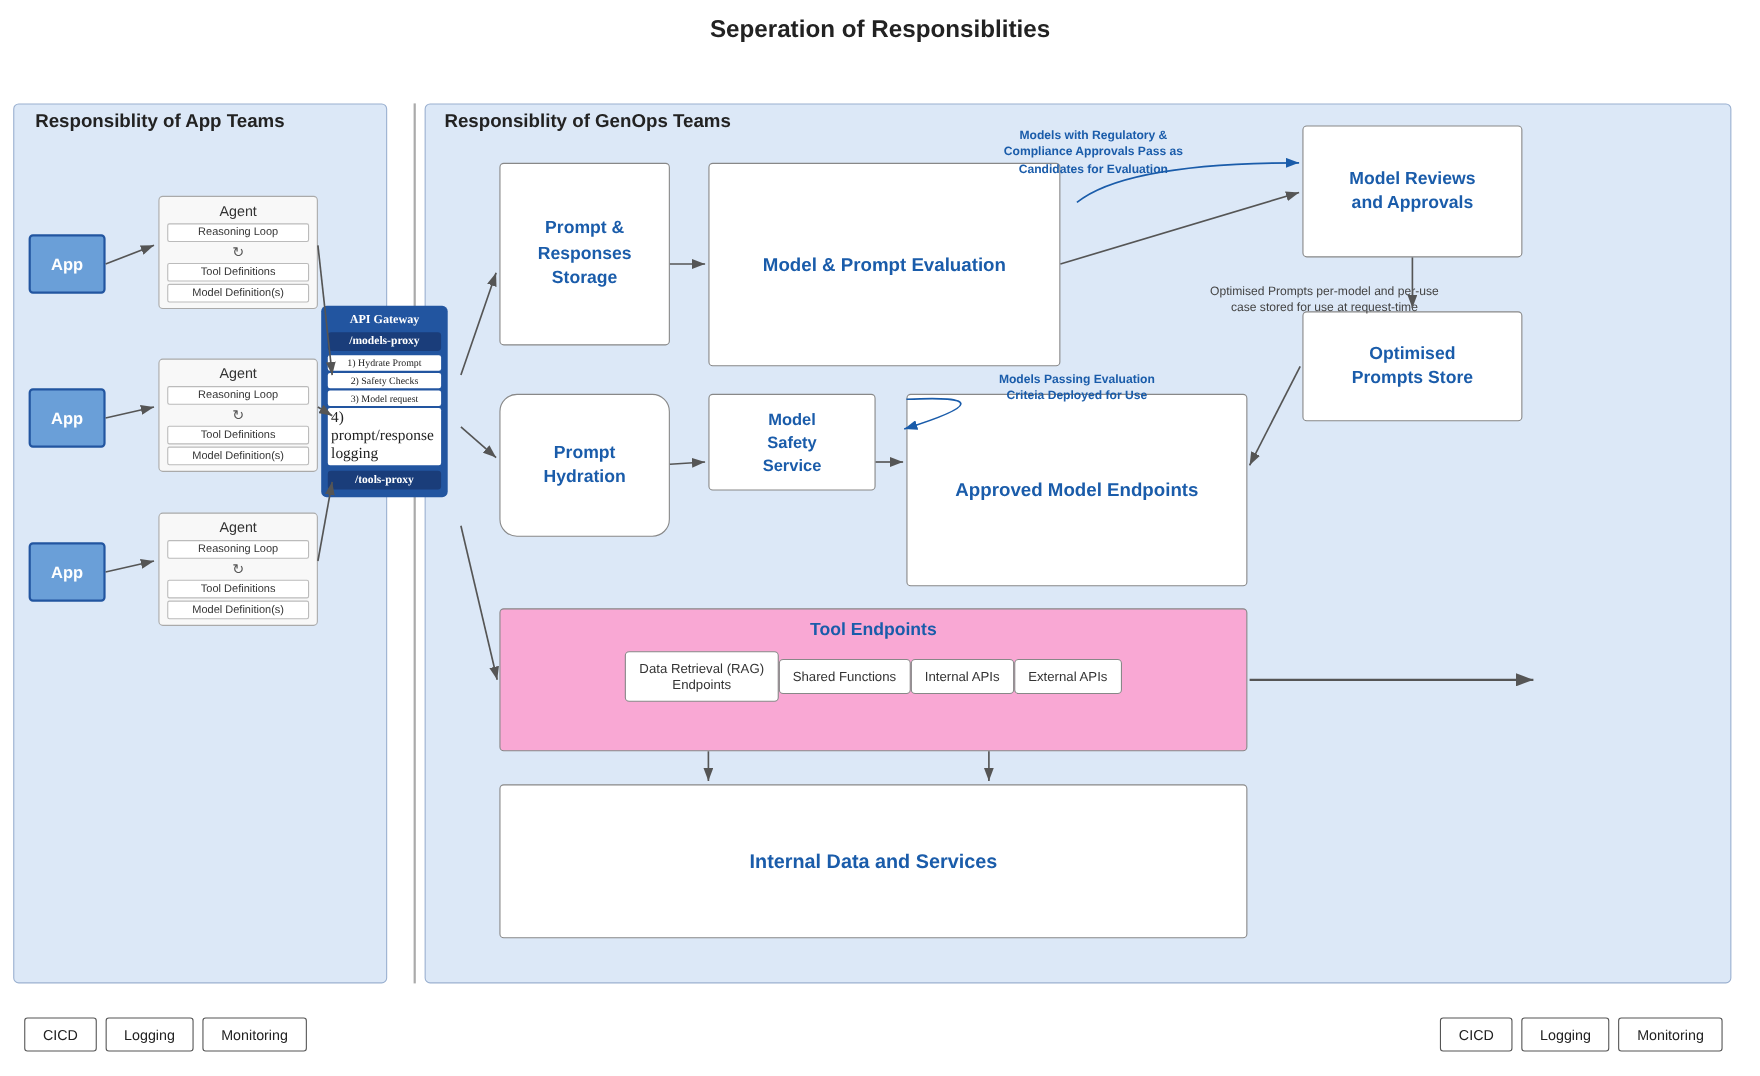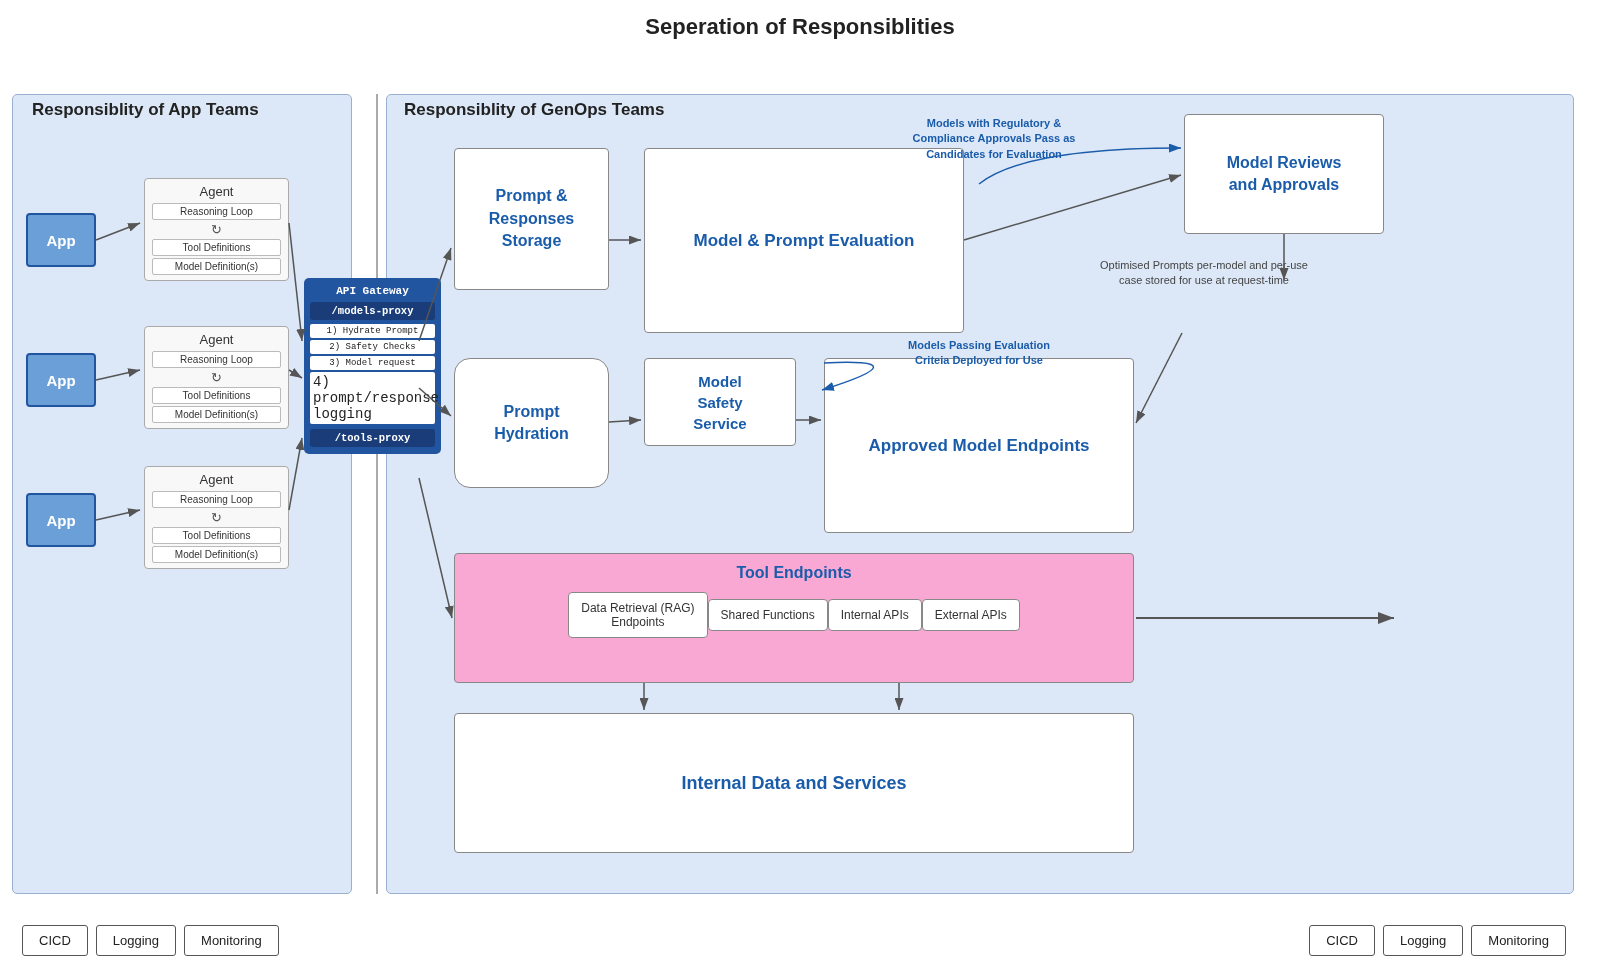--- a/index.html
+++ b/index.html
@@ -54,31 +54,31 @@
     </div>
 
     <div style="position:absolute;left:140px;top:418px;width:145px;background:#f8f8f8;border:1.5px solid #aaa;border-radius:4px;padding:5px 7px;font-family:Arial,sans-serif;">
       <div style="text-align:center;font-size:13px;color:#333;margin-bottom:4px;">Agent</div>
       <div style="background:#fff;border:1px solid #bbb;border-radius:2px;padding:2px 4px;margin-bottom:2px;font-size:10px;color:#333;text-align:center;">Reasoning Loop</div>
       <div style="text-align:center;font-size:13px;color:#555;margin:2px 0;">↻</div>
       <div style="background:#fff;border:1px solid #bbb;border-radius:2px;padding:2px 4px;margin-bottom:2px;font-size:10px;color:#333;text-align:center;">Tool Definitions</div>
       <div style="background:#fff;border:1px solid #bbb;border-radius:2px;padding:2px 4px;font-size:10px;color:#333;text-align:center;">Model Definition(s)</div>
     </div>
 
-    <div style="position:absolute;left:300px;top:230px;width:137px;background:#2255a0;color:#fff;border-radius:5px;padding:7px 6px;font-family:Liberation Mono, monospace;">
+    <div style="position:absolute;left:288px;top:230px;width:115px;background:#2255a0;color:#fff;border-radius:5px;padding:7px 6px;font-family:Liberation Serif, serif;">
       <div style="font-size:11px;font-weight:bold;text-align:center;margin-bottom:5px;color:#fff;">API Gateway</div>
       <div style="background:#1a3d7a;border-radius:3px;padding:3px 4px;margin-bottom:4px;font-size:10.5px;font-weight:bold;color:#fff;text-align:center;">/models-proxy</div>
       <div style="background:#fff;color:#222;border-radius:2px;padding:2px 3px;margin-bottom:2px;font-size:9px;text-align:center;">1) Hydrate Prompt</div>
       <div style="background:#fff;color:#222;border-radius:2px;padding:2px 3px;margin-bottom:2px;font-size:9px;text-align:center;">2) Safety Checks</div>
       <div style="background:#fff;color:#222;border-radius:2px;padding:2px 3px;margin-bottom:2px;font-size:9px;text-align:center;">3) Model request</div>
       <div style="background:#ffffff;color:#222;border-radius:2px;padding:2px 3px;margin-bottom:5px;font-size:14px;text-align:left;">4) prompt/response logging</div>
       <div style="background:#1a3d7a;border-radius:3px;padding:3px 4px;font-size:10.5px;font-weight:bold;color:#fff;text-align:center;">/tools-proxy</div>
     </div>
 
-    <div style="position:absolute;left:450px;top:100px;width:155px;height:142px;background:#fff;border:1.5px solid #888;border-radius:4px;display:flex;align-items:center;justify-content:center;text-align:center;padding:8px;font-family:Arial,sans-serif;">
+    <div style="position:absolute;left:450px;top:100px;width:155px;height:166px;background:#fff;border:1.5px solid #888;border-radius:4px;display:flex;align-items:center;justify-content:center;text-align:center;padding:8px;font-family:Arial,sans-serif;">
       <span style="color:#1a5caa;font-weight:bold;font-size:16px;white-space:pre-line;line-height:1.4;">Prompt &amp;
 Responses
 Storage</span>
     </div>
 
     <div style="position:absolute;left:640px;top:100px;width:320px;height:185px;background:#fff;border:1.5px solid #888;border-radius:4px;display:flex;align-items:center;justify-content:center;text-align:center;padding:8px;font-family:Arial,sans-serif;">
       <span style="color:#1a5caa;font-weight:bold;font-size:17px;line-height:1.4;">Model &amp; Prompt Evaluation</span>
     </div>
 
     <div style="position:absolute;left:450px;top:310px;width:155px;height:130px;background:#fff;border:1.5px solid #888;border-radius:16px;display:flex;align-items:center;justify-content:center;text-align:center;padding:8px;font-family:Arial,sans-serif;">
@@ -94,20 +94,24 @@
 
     <div style="position:absolute;left:820px;top:310px;width:310px;height:175px;background:#fff;border:1.5px solid #888;border-radius:4px;display:flex;align-items:center;justify-content:center;text-align:center;padding:8px;font-family:Arial,sans-serif;">
       <span style="color:#1a5caa;font-weight:bold;font-size:17px;line-height:1.4;">Approved Model Endpoints</span>
     </div>
 
     <div style="position:absolute;left:1180px;top:66px;width:200px;height:120px;background:#fff;border:1.5px solid #888;border-radius:4px;display:flex;align-items:center;justify-content:center;text-align:center;padding:8px;font-family:Arial,sans-serif;">
       <span style="color:#1a5caa;font-weight:bold;font-size:16px;white-space:pre-line;line-height:1.4;">Model Reviews
 and Approvals</span>
     </div>
 
+    <div style="position:absolute;left:1180px;top:235px;width:200px;height:100px;background:#fff;border:1.5px solid #888;border-radius:4px;display:flex;align-items:center;justify-content:center;text-align:center;padding:8px;font-family:Arial,sans-serif;">
+      <span style="color:#1a5caa;font-weight:bold;font-size:16px;white-space:pre-line;line-height:1.4;">Optimised
+Prompts Store</span>
+    </div>
 
     <div style="position:absolute;left:820px;top:68px;width:340px;font-size:11px;color:#1a5caa;font-weight:bold;text-align:center;line-height:1.4;white-space:pre-line;font-family:Arial,sans-serif;">Models with Regulatory &amp;
 Compliance Approvals Pass as
 Candidates for Evaluation</div>
 
     <div style="position:absolute;left:1020px;top:210px;width:360px;font-size:11px;color:#444;text-align:center;line-height:1.4;white-space:pre-line;font-family:Arial,sans-serif;">Optimised Prompts per-model and per-use
 case stored for use at request-time</div>
 
     <div style="position:absolute;left:820px;top:290px;width:310px;font-size:11px;color:#1a5caa;font-weight:bold;text-align:center;line-height:1.4;white-space:pre-line;font-family:Arial,sans-serif;">Models Passing Evaluation
 Criteia Deployed for Use</div>

